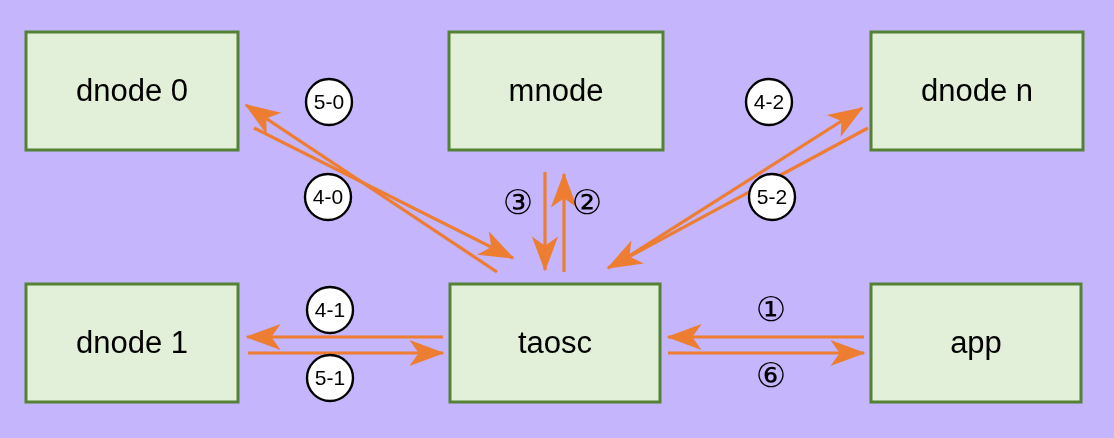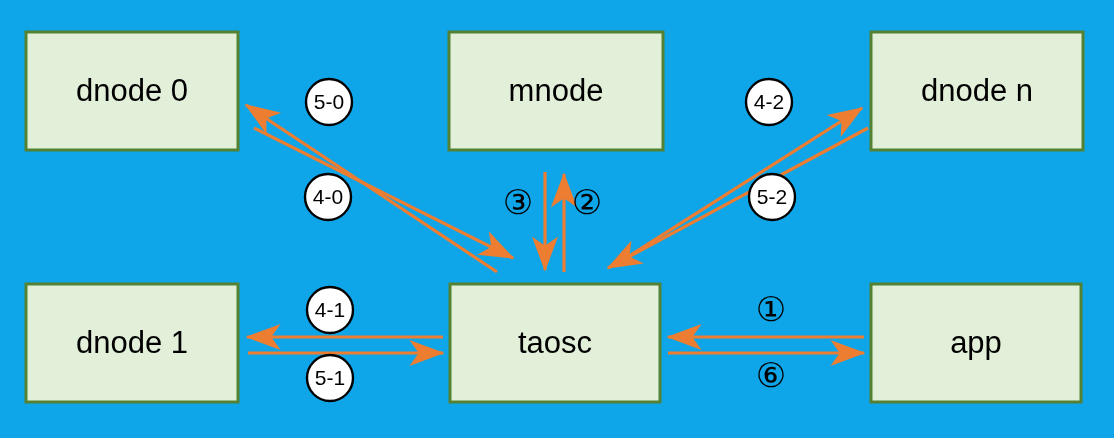--- a/index.html
+++ b/index.html
@@ -4,21 +4,21 @@
 <style>
   html, body {
     margin: 0;
     padding: 0;
     background: #ffffff;
   }
   #canvas {
     position: relative;
     width: 1114px;
     height: 438px;
-    background: #0ea5e9;
+    background: #c4b5fd;
     font-family: "Liberation Sans", sans-serif;
     overflow: hidden;
   }
   #diagram-svg {
     position: absolute;
     left: 0;
     top: 0;
     width: 1114px;
     height: 438px;
   }

